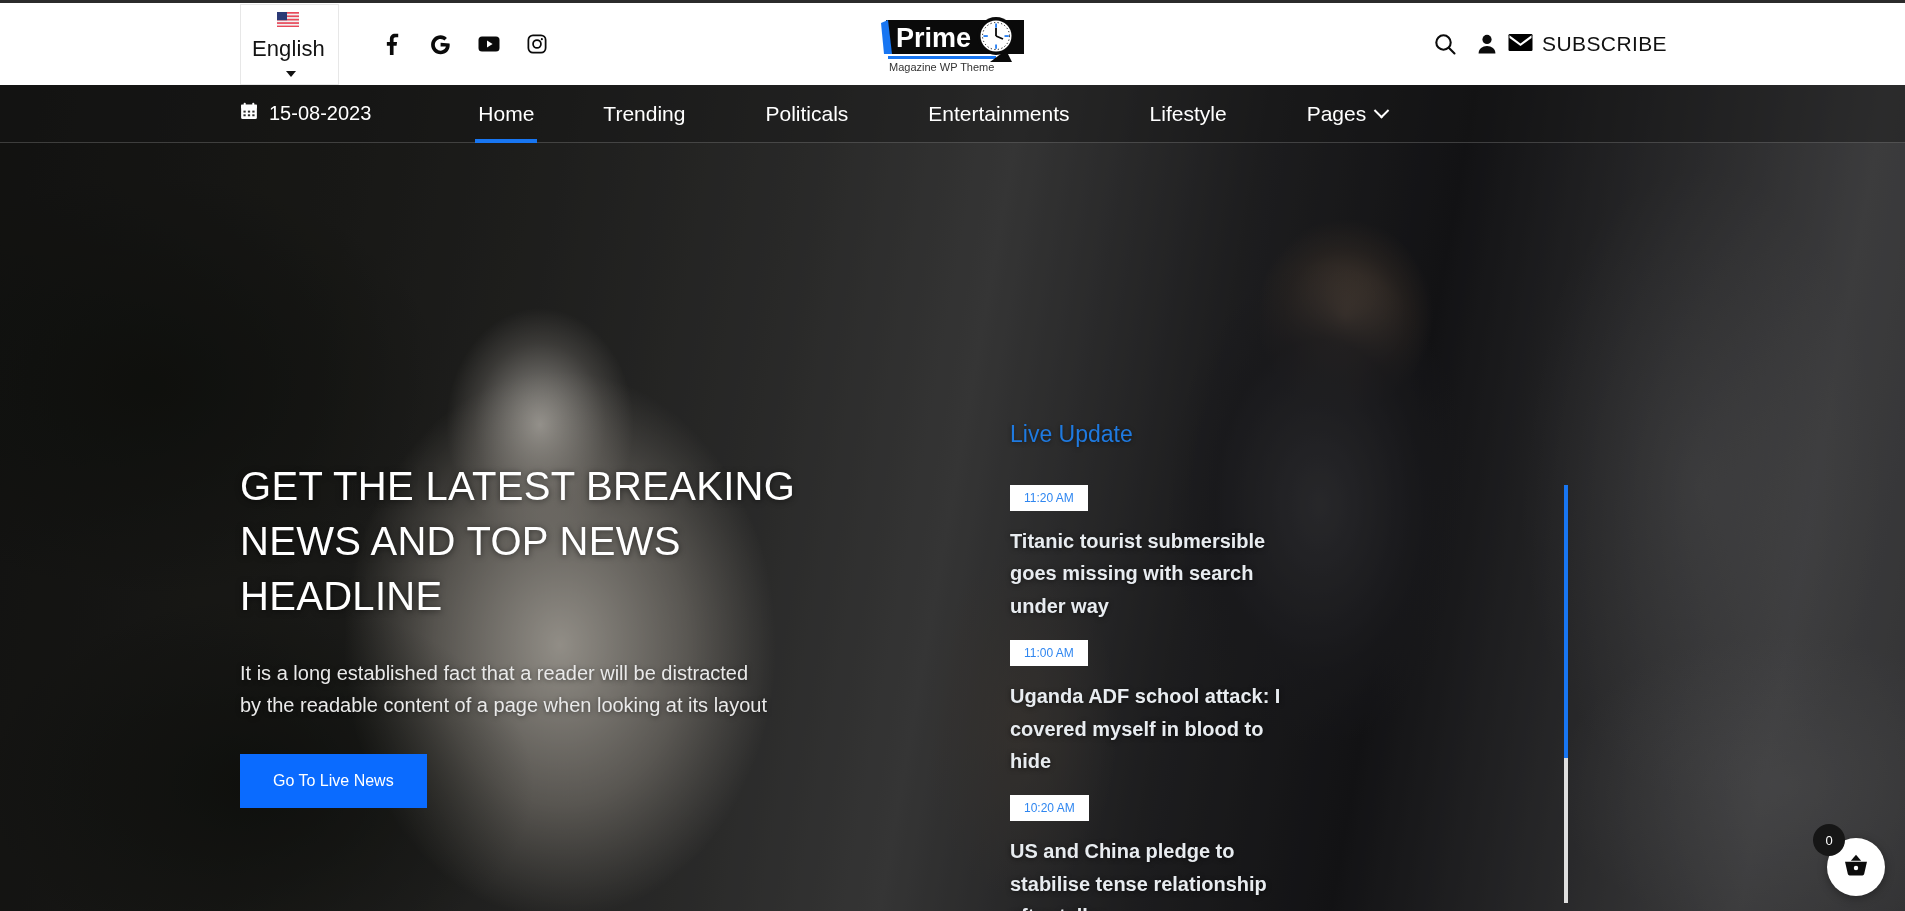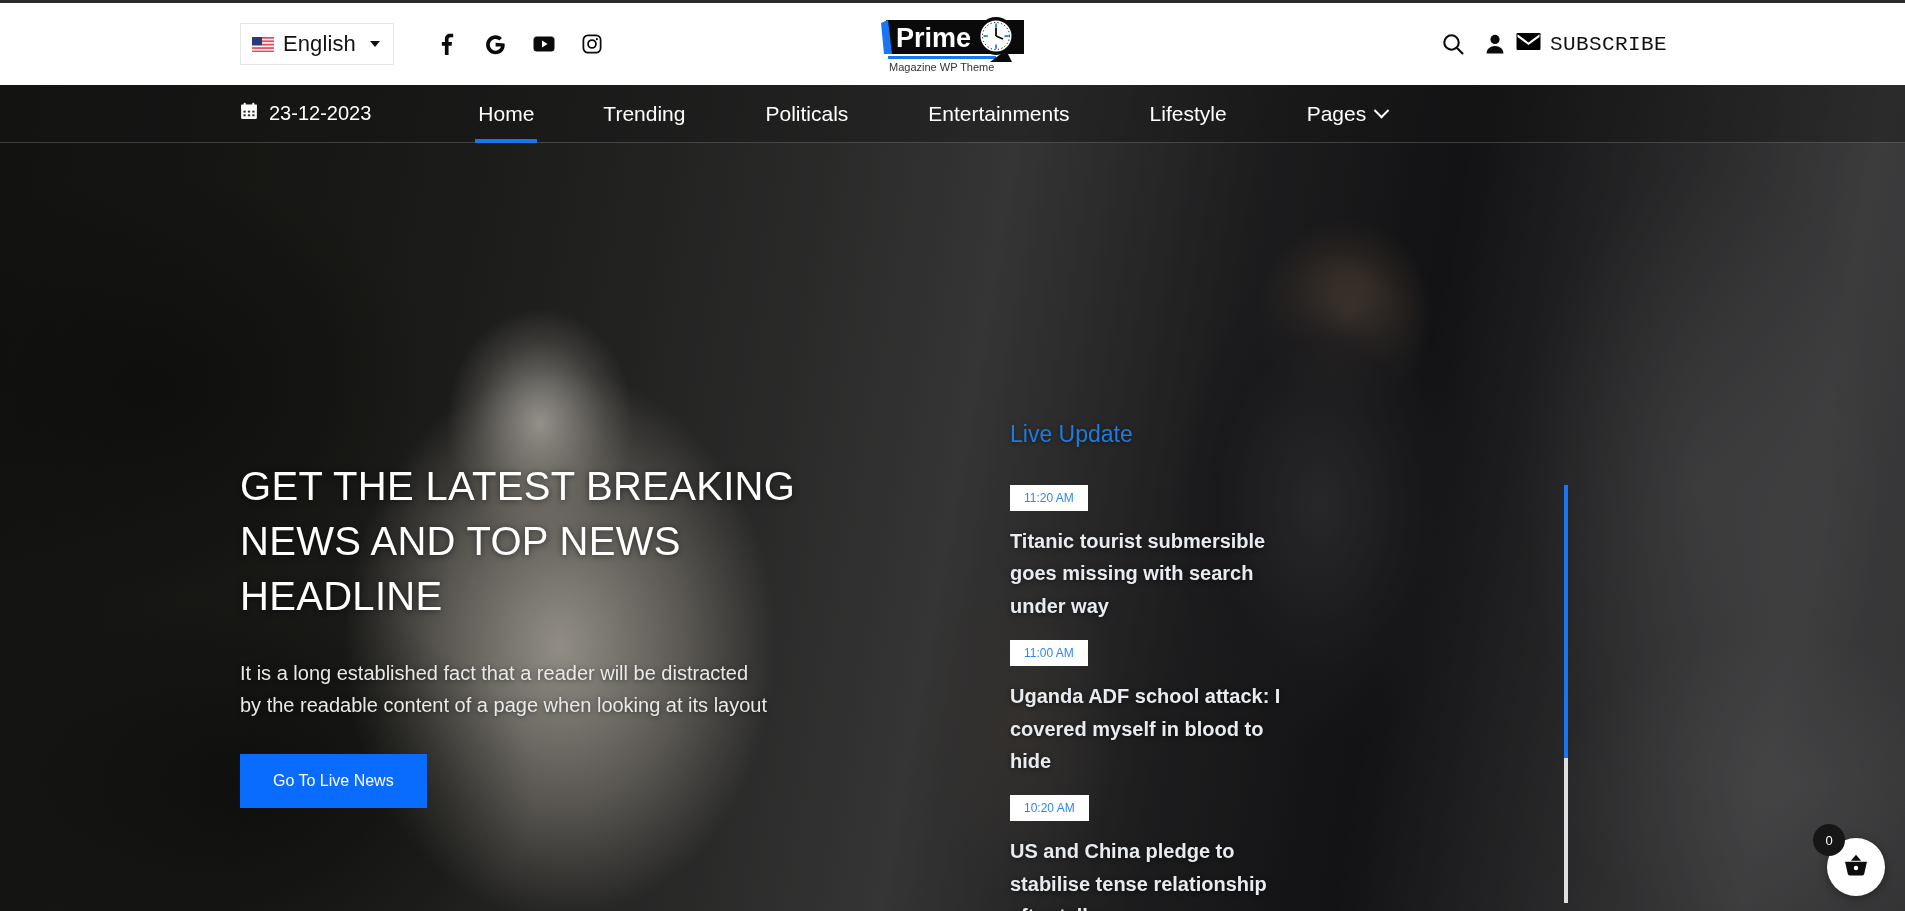--- a/index.html
+++ b/index.html
@@ -22,20 +22,21 @@
     display: flex; align-items: center;
     padding-left: 240px;
     gap: 0px;
   }
   .lang-select {
     display: flex; align-items: center; gap: 9px;
     border: 1px solid #e7e7e7;
     padding: 7px 13px 7px 11px;
     background: #fff;
     cursor: pointer;
+    flex-direction: column;
   }
   .flag {
     width: 22px; height: 15px; display: block;
     position: relative; overflow: hidden;
     border: 0;
   }
   .lang-label { font-size: 22px; color: #131313; letter-spacing: .1px; }
   .caret-sm {
     width: 0; height: 0; margin-left: 5px;
     border-left: 5px solid transparent;
@@ -60,21 +61,21 @@
   .topbar-right {
     margin-left: auto; display: flex; align-items: center;
     padding-right: 238px; gap: 0px;
   }
   .tb-ic {
     width: 42px; height: 42px; display: flex; align-items: center;
     justify-content: center; color: #0b0b0b; cursor: pointer;
   }
   .subscribe {
     display: flex; align-items: center; gap: 9px;
-    margin-left: 0; cursor: pointer; font-family: Liberation Mono, monospace;
+    margin-left: 0; cursor: pointer;
   }
   .subscribe-label {
     font-size: 21px; letter-spacing: .4px; color: #111; font-weight: 400;
   }
 
   
   .hero {
     position: relative;
     height: 826px;
     overflow: hidden;
@@ -325,21 +326,21 @@
           <rect x="5" y="1" width="2.6" height="5" rx="1"></rect>
           <rect x="16.4" y="1" width="2.6" height="5" rx="1"></rect>
           <rect x="4.6" y="11.5" width="3" height="2.6" fill="#2e2e2e"></rect>
           <rect x="10.5" y="11.5" width="3" height="2.6" fill="#2e2e2e"></rect>
           <rect x="16.4" y="11.5" width="3" height="2.6" fill="#2e2e2e"></rect>
           <rect x="4.6" y="16.4" width="3" height="2.6" fill="#2e2e2e"></rect>
           <rect x="10.5" y="16.4" width="3" height="2.6" fill="#2e2e2e"></rect>
           <rect x="16.4" y="16.4" width="3" height="2.6" fill="#2e2e2e"></rect>
         </svg>
       </span>
-      <span>23-12-2023</span>
+      <span>15-08-2023</span>
     </div>
 
     <div class="nav-menu">
       <div class="nav-item active">
         <span>Home</span>
       </div>
       <div class="nav-item spaced">
         <span>Trending</span>
       </div>
       <div class="nav-item spaced">

